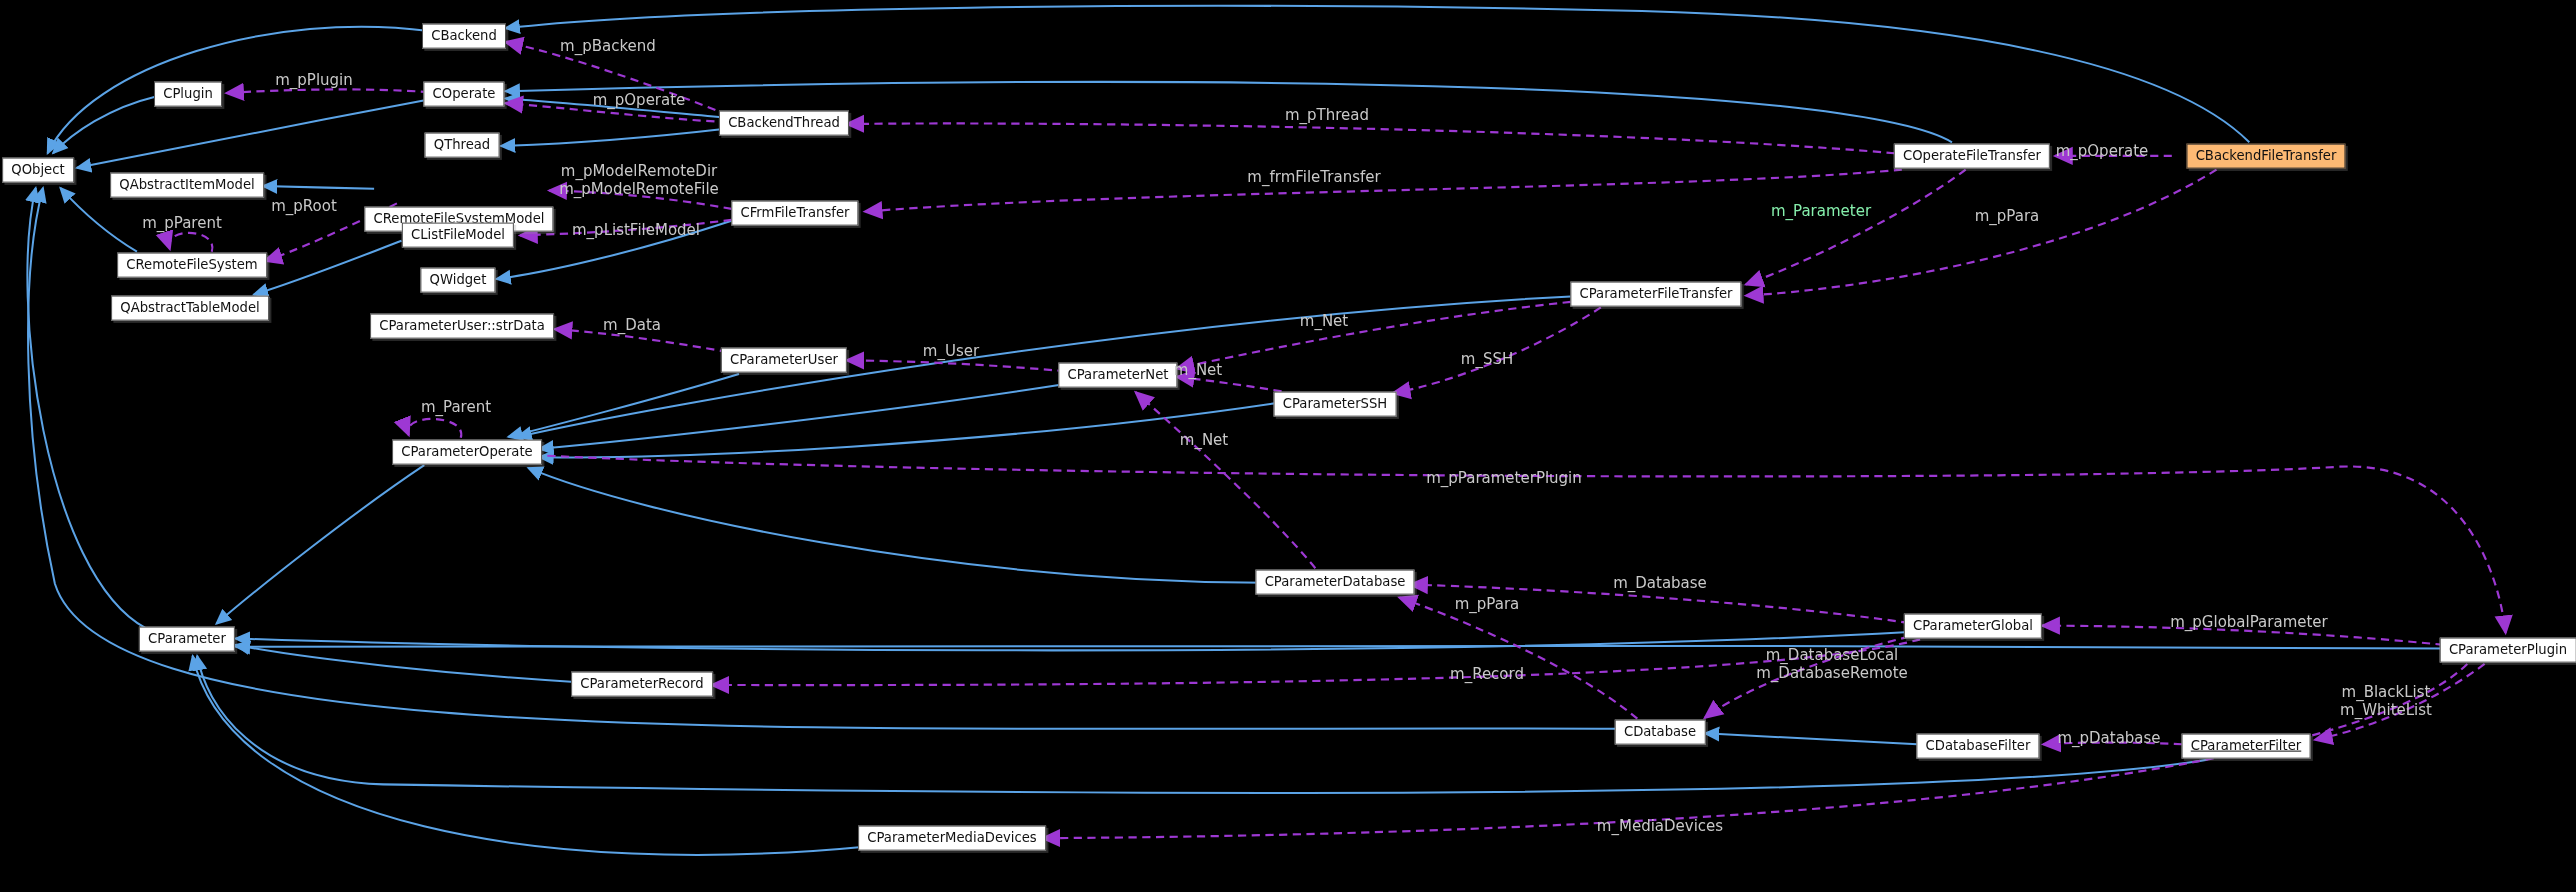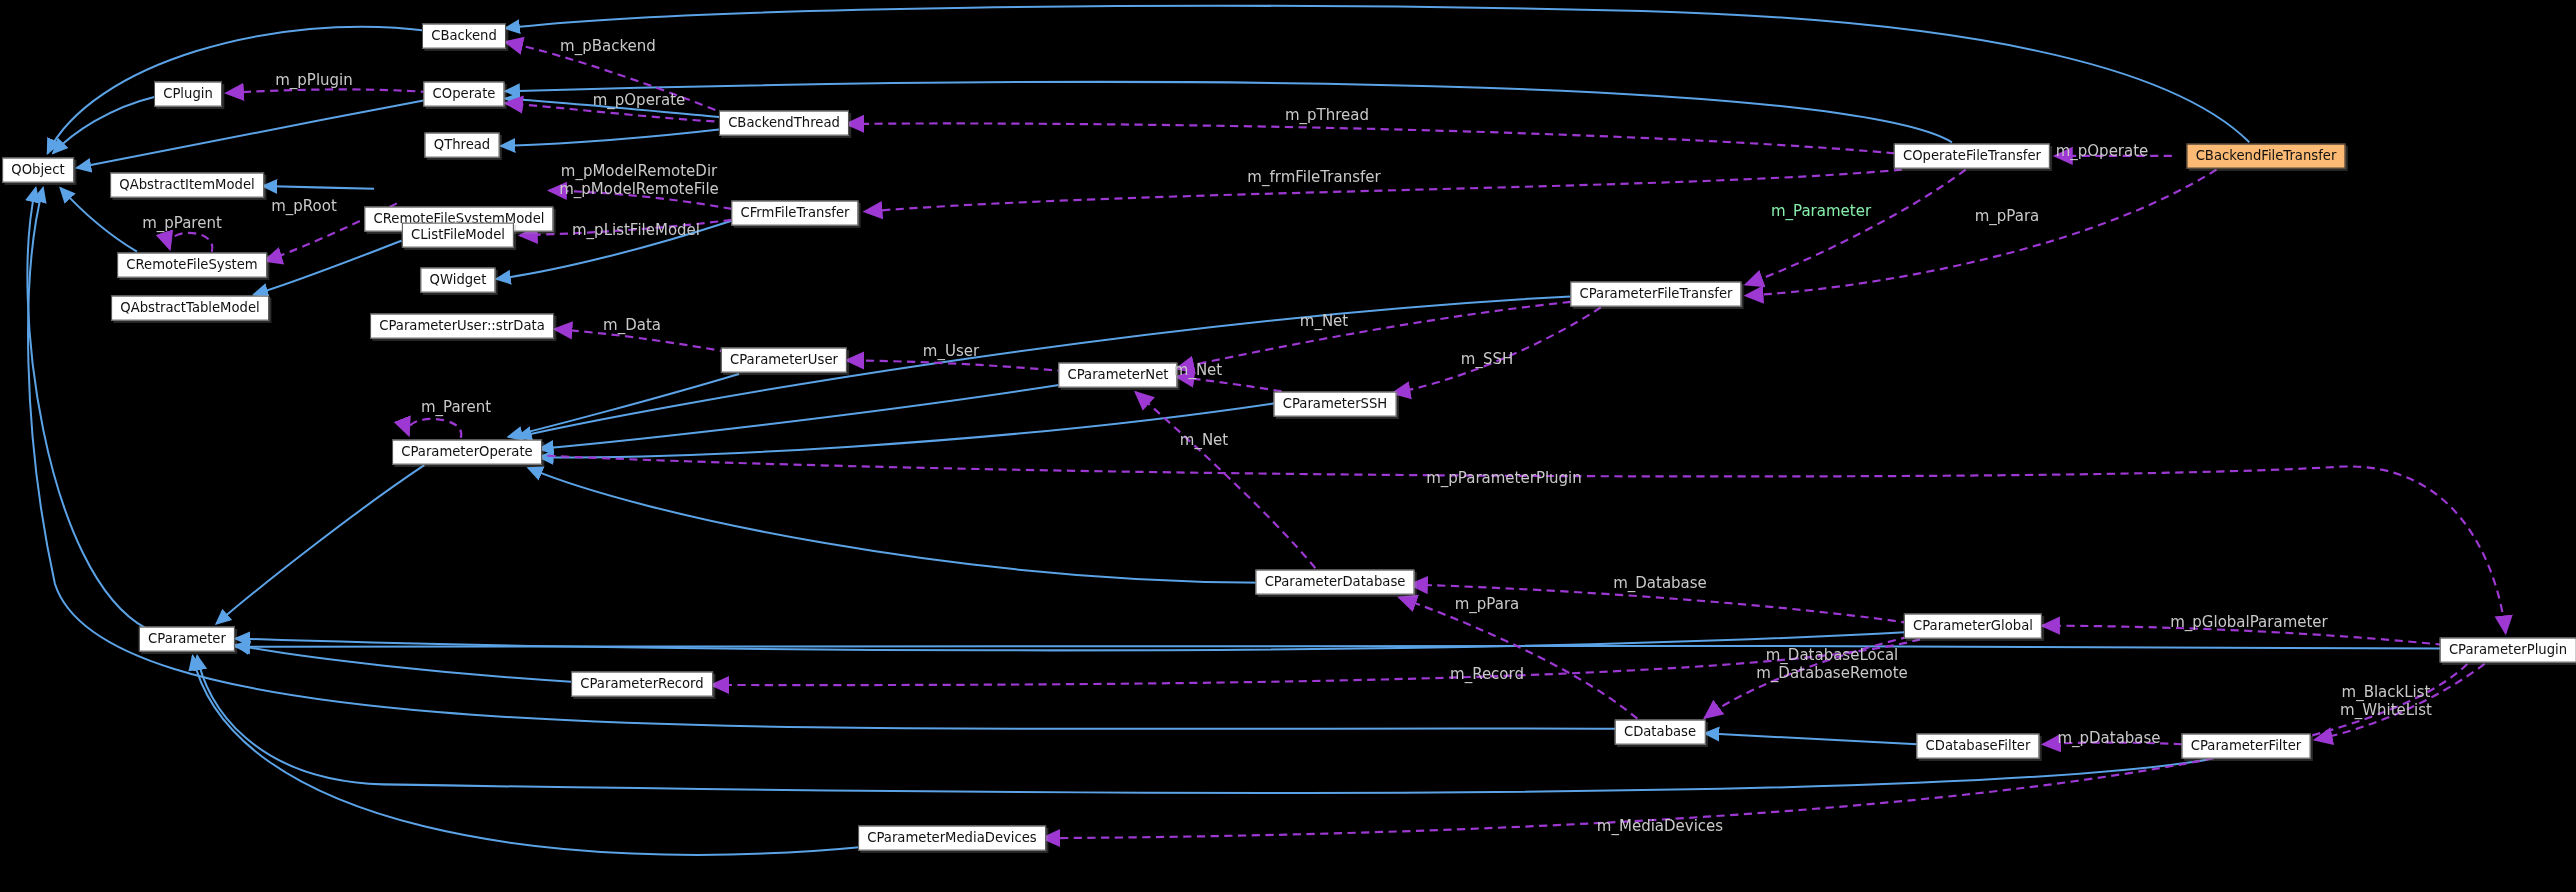--- a/index.html
+++ b/index.html
@@ -107,21 +107,21 @@
       <div class="node" style="left: 1118px; top: 375px;">CParameterNet</div>
       <div class="node" style="left: 1335px; top: 376px; margin-top: 28px;">CParameterSSH</div>
       <div class="node" style="left: 467px; top: 452px;">CParameterOperate</div>
       <div class="node" style="left: 1335px; top: 582px;">CParameterDatabase</div>
       <div class="node" style="left: 1973px; top: 626px;">CParameterGlobal</div>
       <div class="node" style="left: 2508px; top: 650px;">CParameterPlugin</div>
       <div class="node" style="left: 187px; top: 639px;">CParameter</div>
       <div class="node" style="left: 642px; top: 684px;">CParameterRecord</div>
       <div class="node" style="left: 1660px; top: 732px;">CDatabase</div>
       <div class="node" style="left: 1978px; top: 746px;">CDatabaseFilter</div>
-      <div class="node" style="left: 2246px; top: 746px;">CParameterFilter</div>
+      <div class="node" style="left: 2246px; top: 746px; text-decoration: underline;">CParameterFilter</div>
       <div class="node" style="left: 952px; top: 838px;">CParameterMediaDevices</div>
     </div>
   <div id="labels-layer">
       <div class="edge-label" style="left: 608px; top: 46px; color: rgb(201, 201, 201);">m_pBackend</div>
       <div class="edge-label" style="left: 314px; top: 80px; color: rgb(201, 201, 201);">m_pPlugin</div>
       <div class="edge-label" style="left: 639px; top: 100px; color: rgb(201, 201, 201);">m_pOperate</div>
       <div class="edge-label" style="left: 1327px; top: 115px; color: rgb(201, 201, 201);">m_pThread</div>
       <div class="edge-label" style="left: 1314px; top: 177px; color: rgb(201, 201, 201);">m_frmFileTransfer</div>
       <div class="edge-label" style="left: 1821px; top: 211px; color: #86efac;">m_Parameter</div>
       <div class="edge-label" style="left: 2102px; top: 151px; color: rgb(201, 201, 201);">m_pOperate</div>

